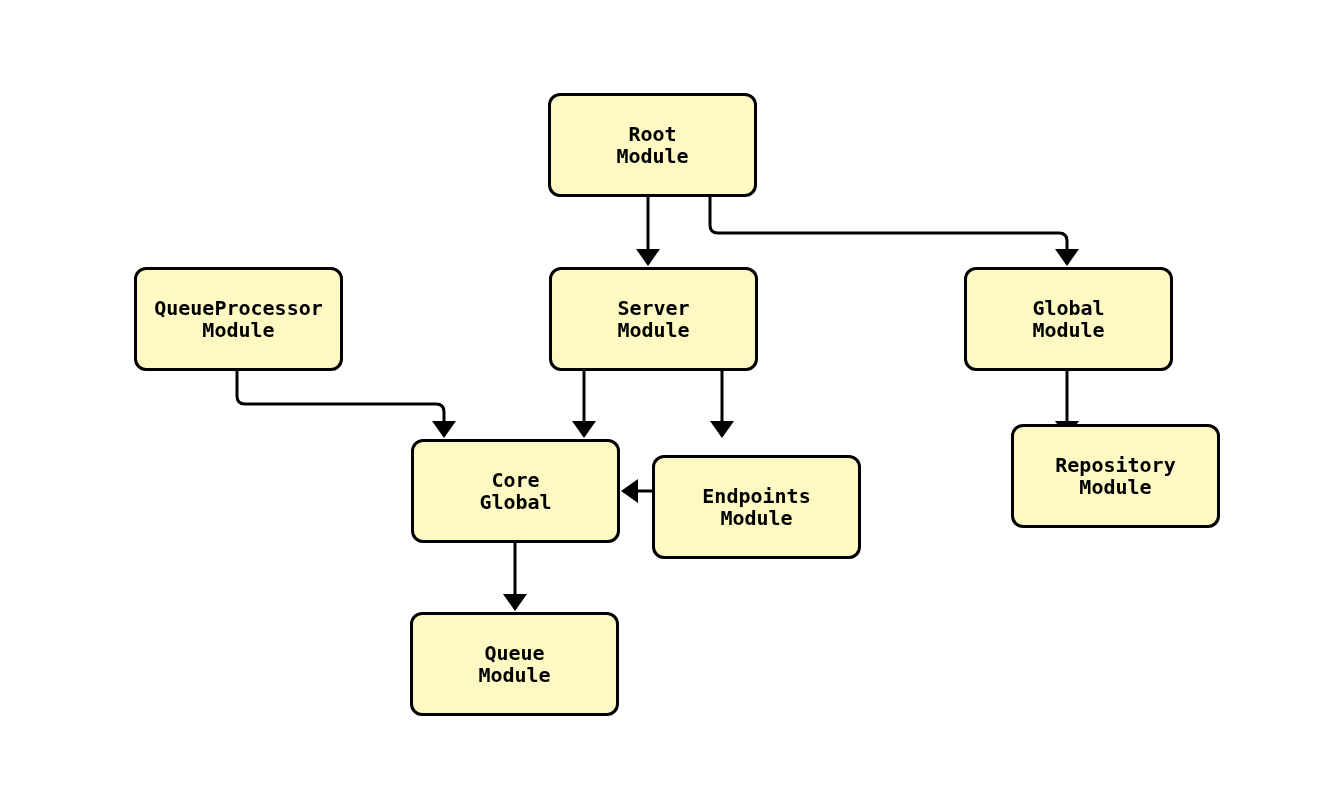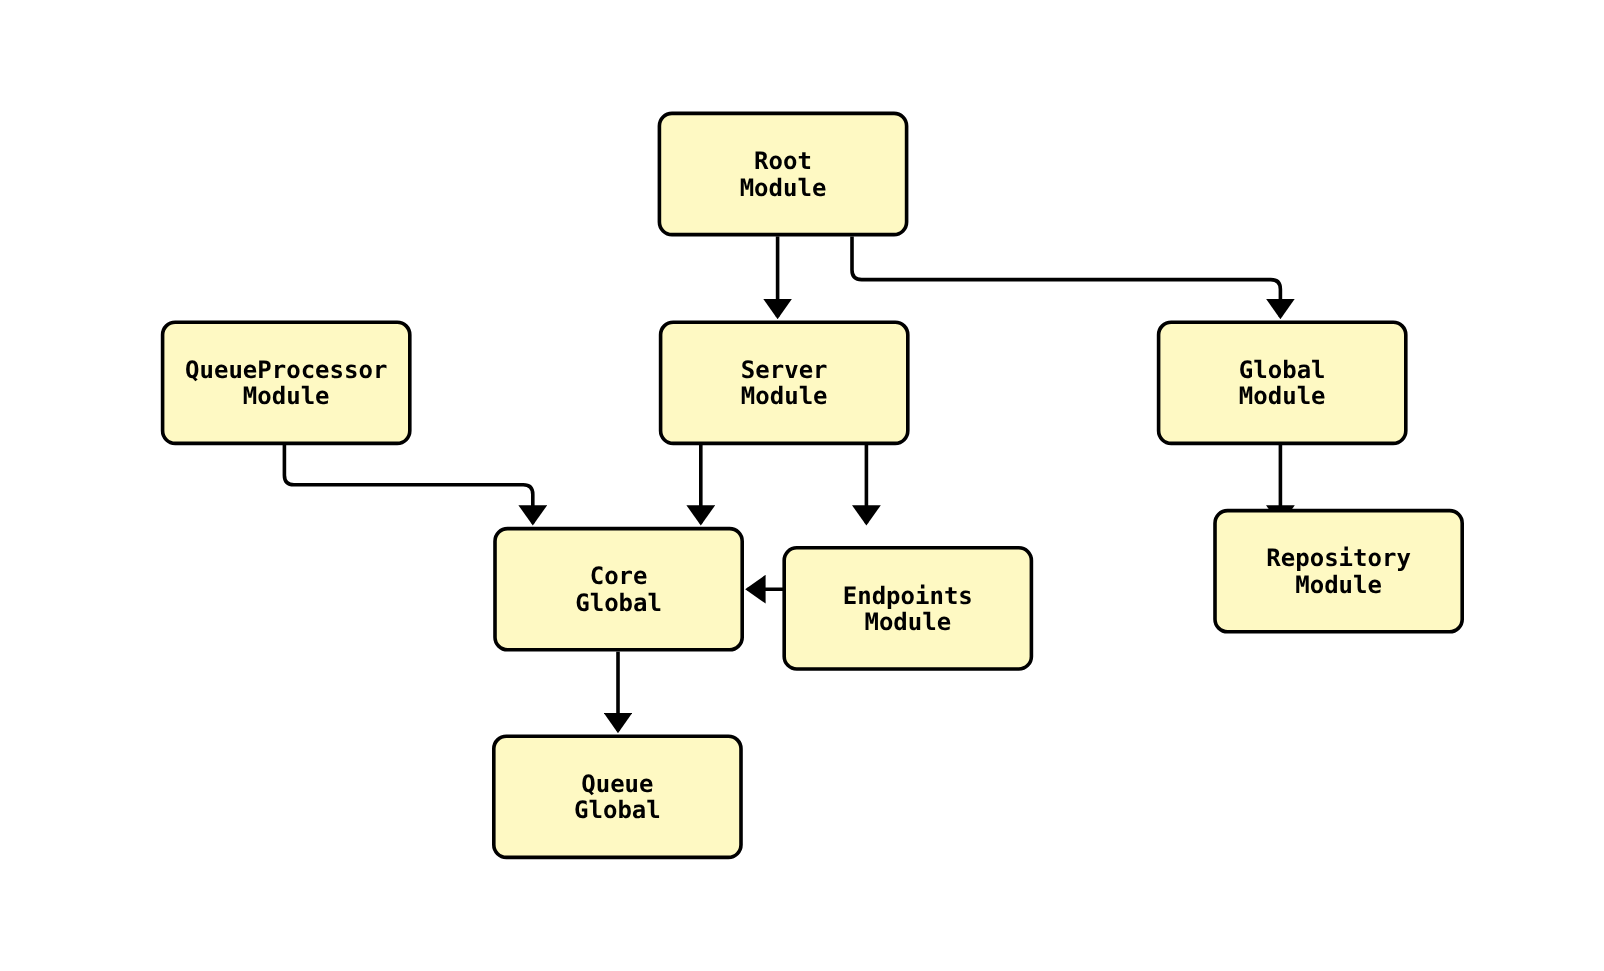--- a/index.html
+++ b/index.html
@@ -99,15 +99,15 @@
   <div class="node node-core">Core
 Global</div>
 
   <div class="node node-endpoints">Endpoints
 Module</div>
 
   <div class="node node-repository">Repository
 Module</div>
 
   <div class="node node-queue">Queue
-Global</div>
+Module</div>
 
 </div>
 
 </body></html>

